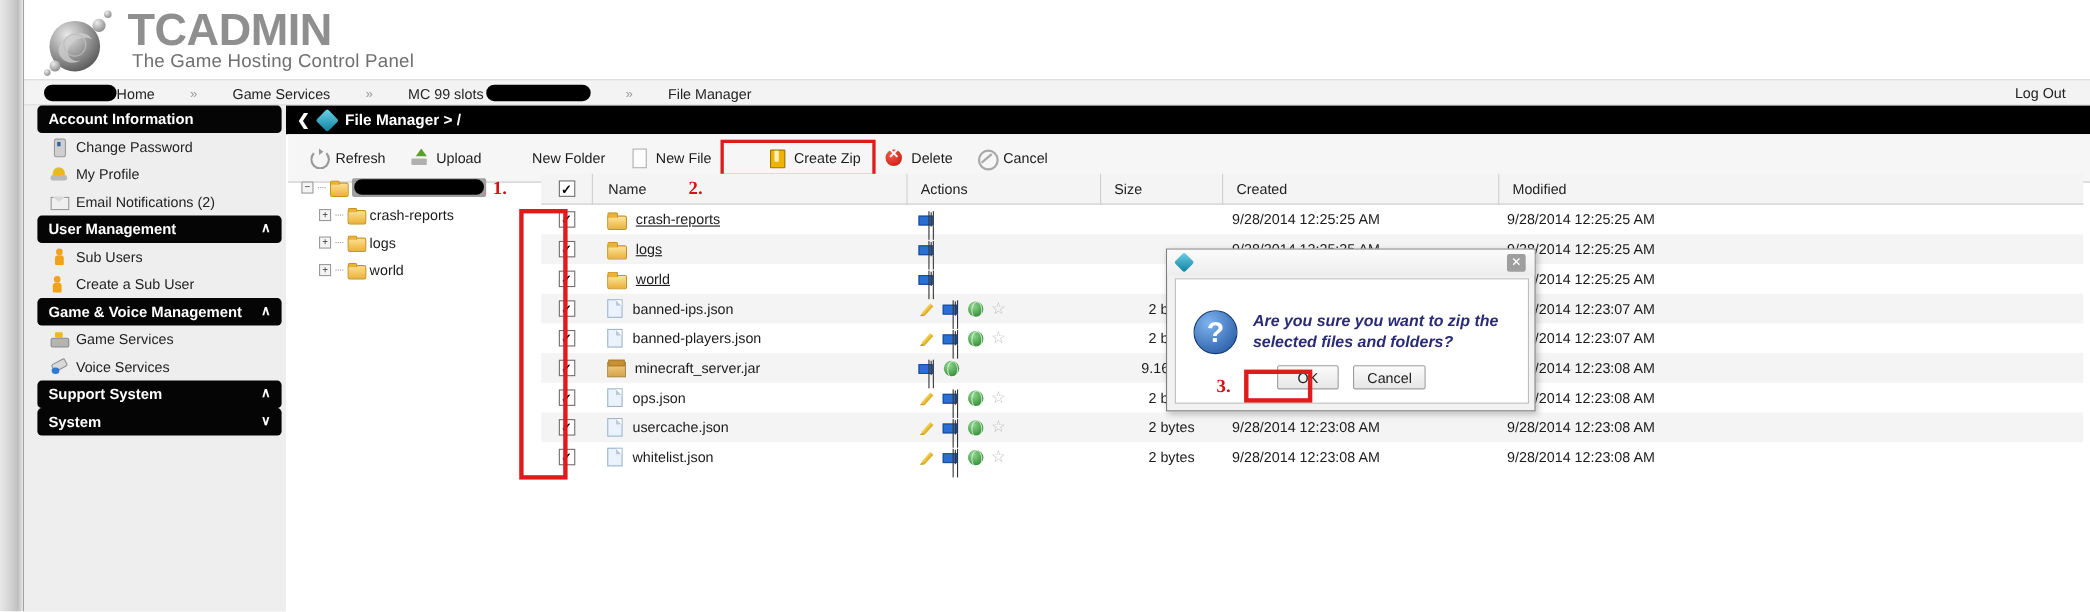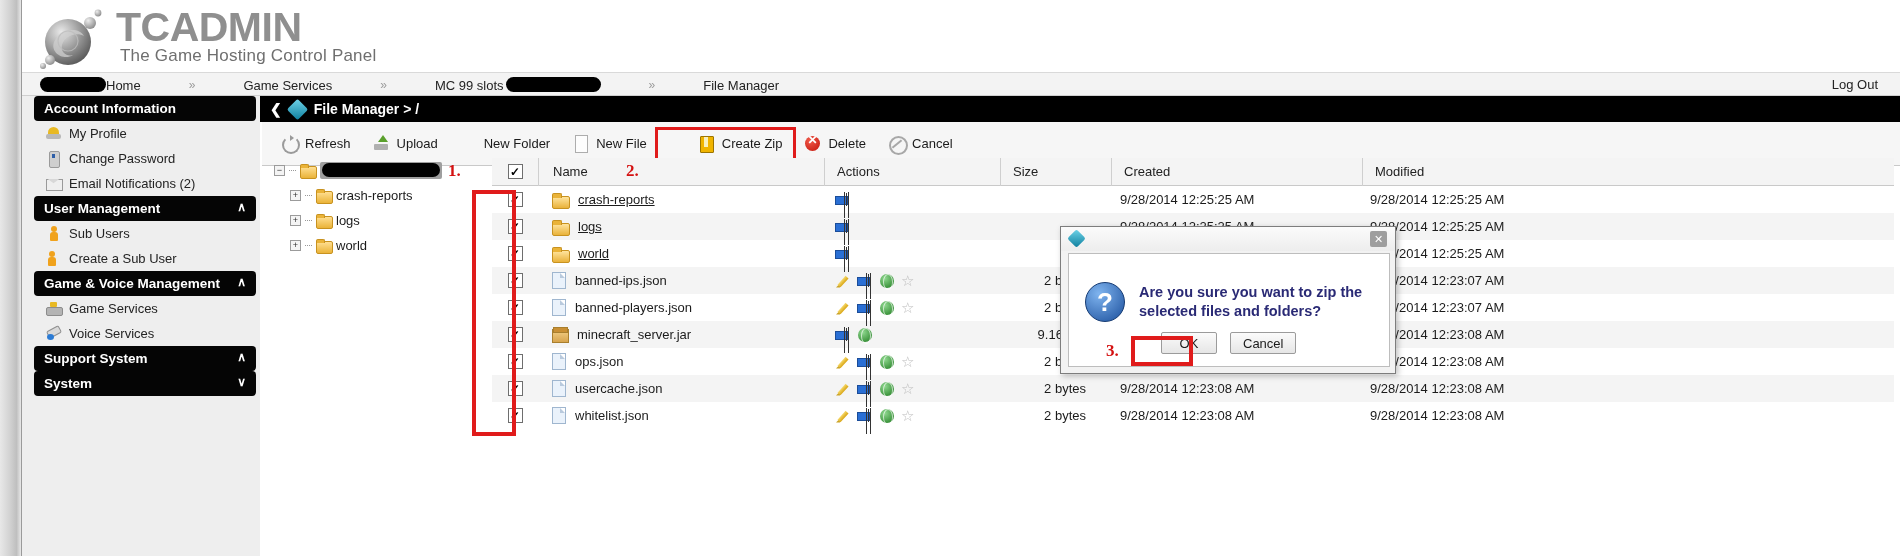--- a/index.html
+++ b/index.html
@@ -35,21 +35,21 @@
     position:absolute; left:90px; top:44px;
     font-size:17px; color:#6f6f6f; letter-spacing:0.2px;
   }
 
   
   .crumbbar {
     position:absolute; left:22px; top:72px; width:1878px; height:24px;
     background:#f3f3f3;
     border-top:1px solid #d9d9d9; border-bottom:1px solid #cfcfcf;
   }
-  .crumbs { position:absolute; left:14px; top:0; height:24px; display:flex; align-items:center; gap:16px; }
+  .crumbs { position:absolute; left:14px; top:0; height:24px; display:flex; align-items:center; gap:0; }
   .crumb { font-size:13px; color:#232323; padding:0 4px; white-space:nowrap; }
   .crumb-sep { color:#9b9b9b; font-size:12px; padding:0 28px; }
   .redact { display:inline-block; background:#000; border-radius:9px; height:15px; vertical-align:-2px; }
   .r1 { width:66px; }
   .r2 { width:95px; }
   .logout { position:absolute; right:22px; top:4px; font-size:13px; color:#232323; }
 
   
   .sidebar { position:absolute; left:22px; top:96px; width:238px; height:525px; background:#efefef; }
   .side-pad { position:absolute; left:0; top:0; width:238px; height:460px; background:#eeeeee; }
@@ -204,21 +204,21 @@
     background:#fff; border:1px solid #bdbdbd;
     display:flex; flex-direction:column;
   }
   .modal-msg { display:flex; align-items:center; gap:14px; padding:18px 14px 0 16px; flex:1; }
   .q-mark {
     width:40px;height:40px;border-radius:50%;flex:0 0 40px;
     background:radial-gradient(circle at 34% 28%,#7fb4ef,#1b4f9c);
     color:#fff;font-size:26px;font-weight:bold;text-align:center;line-height:39px;
     border:1px solid #143a73;
   }
-  .modal-text { color:#2a2a75; font-weight:bold; font-size:14.5px; line-height:19px; }
+  .modal-text { color:#2a2a75; font-weight:bold; font-size:14.5px; line-height:19px;font-style:italic; }
   .modal-btns { display:flex; align-items:center; gap:13px; padding:0 0 12px 92px; }
   .mbtn {
     min-width:56px; height:22px; padding:0 12px;
     background:linear-gradient(#fbfbfb,#e6e6e6);
     border:1px solid #9b9b9b; border-radius:2px;
     font-size:13px; color:#1b1b1b; display:flex; align-items:center; justify-content:center;
   }
 </style>
 </head>
 <body>
@@ -269,26 +269,26 @@
   </div>
 
   <div class="sidebar">
     <div class="side-pad"></div>
 
     <div style="position:relative;padding-top:0;">
       <div class="sec">
         <span class="lbl">Account Information</span>
       </div>
       <div class="item">
+        <span class="ico ico-pass"></span>
+        <span>Change Password</span>
+      </div>
+      <div class="item">
         <span class="ico ico-profile"></span>
         <span>My Profile</span>
-      </div>
-      <div class="item">
-        <span class="ico ico-pass"></span>
-        <span>Change Password</span>
       </div>
       <div class="item">
         <span class="ico ico-mail"></span>
         <span>Email Notifications (2)</span>
       </div>
 
       <div class="sec">
         <span class="lbl">User Management</span>
         <span class="chev">∧</span>
       </div>

